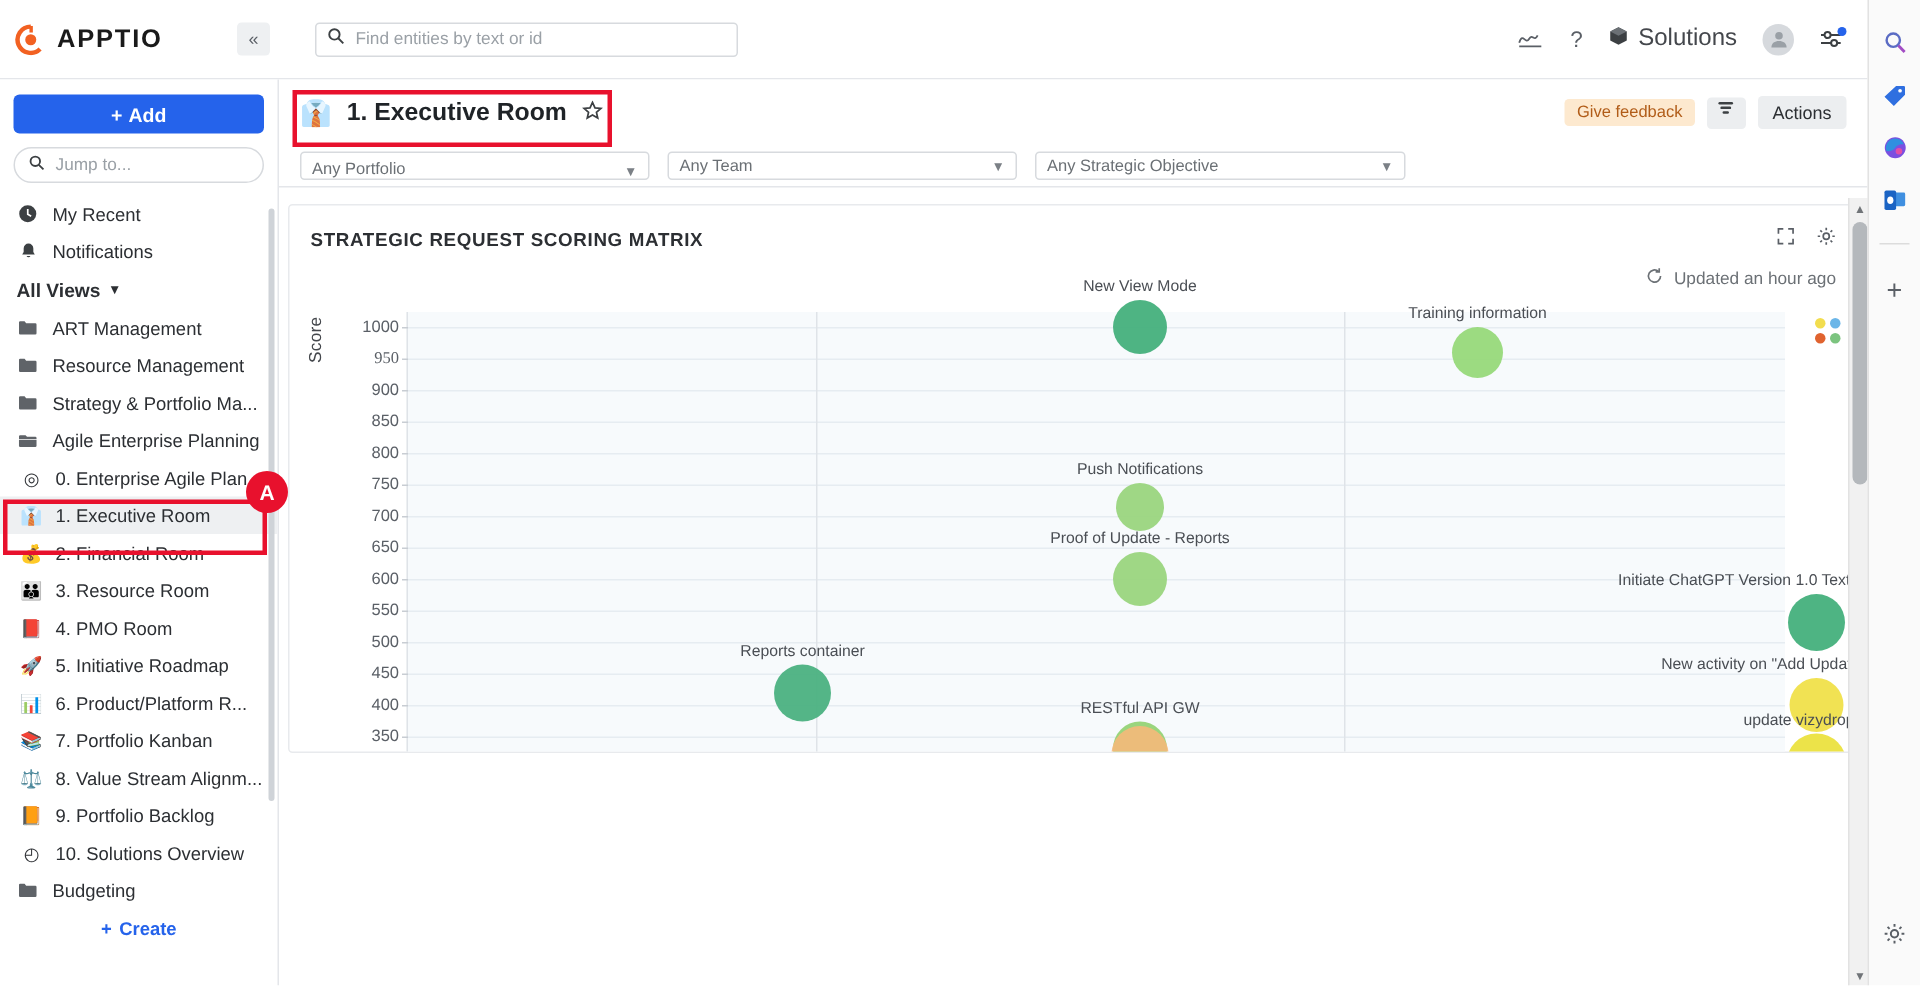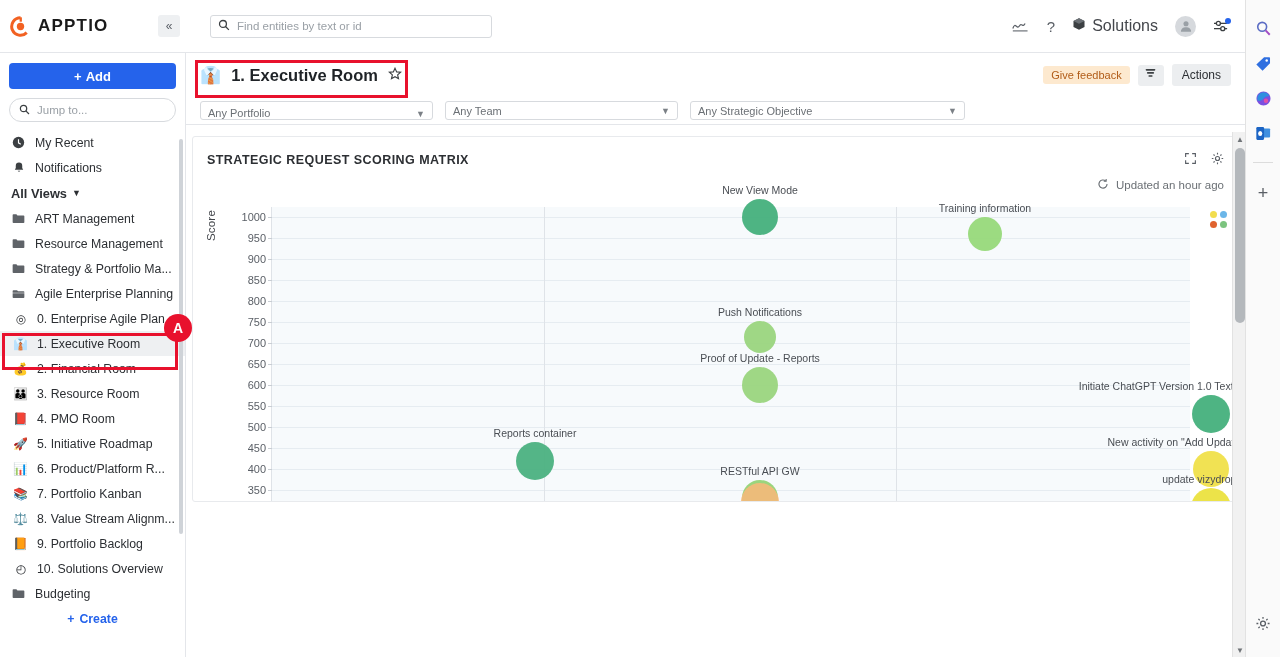--- a/index.html
+++ b/index.html
@@ -117,21 +117,21 @@
     border-bottom: 1px solid #e4e6ea;
   }
   .select {
     height: 19px; border: 1px solid #d7dade; border-radius: 3px; background: #fff;
     display: flex; align-items: center; padding: 0 7px; font-size: 11px; color: #6b7075; cursor: pointer;
   }
   .select .cv { flex: none; }
   .select .chev { margin-left: auto; color: #7b8086; font-size: 9px; }
   #f-portfolio { width: 233px; align-items: flex-end; }
   #f-team { width: 233px; }
-  #f-objective { width: 275px; }
+  #f-objective { width: 247px; }
 
   
   .card {
     position: absolute; top: 136px; left: 192px; width: 1047px; height: 366px;
     background: #fff; border: 1px solid #e8eaed; border-radius: 3px; overflow: hidden;
   }
   .card-head { display: flex; align-items: center; padding: 14px 14px 0 14px; }
   .card-title { font-size: 12.5px; font-weight: 700; letter-spacing: .45px; color: #2c2f33; }
   .card-head-ic { margin-left: auto; display: flex; gap: 14px; color: #5a5f66; cursor: pointer; }
   .updated {
@@ -482,21 +482,21 @@
       <div class="plot" id="plot">
         <div class="legend-dots">
             <i style="background: rgb(242, 221, 78);"></i>
             <i style="background: rgb(107, 182, 232);"></i>
             <i style="background: rgb(224, 99, 47);"></i>
             <i style="background: rgb(124, 196, 127);"></i>
           </div>
       <div class="gridh" style="top: 10px;"></div>
           <div class="ytick" style="top: 10px;">1000</div>
           <div class="gridh" style="top: 31px;"></div>
-          <div class="ytick" style="top: 31px;">950</div>
+          <div class="ytick" style="top: 31px; font-family: Liberation Serif, serif;">950</div>
           <div class="gridh" style="top: 52px;"></div>
           <div class="ytick" style="top: 52px;">900</div>
           <div class="gridh" style="top: 73px;"></div>
           <div class="ytick" style="top: 73px;">850</div>
           <div class="gridh" style="top: 94px;"></div>
           <div class="ytick" style="top: 94px;">800</div>
           <div class="gridh" style="top: 115px;"></div>
           <div class="ytick" style="top: 115px;">750</div>
           <div class="gridh" style="top: 136px;"></div>
           <div class="ytick" style="top: 136px;">700</div>

